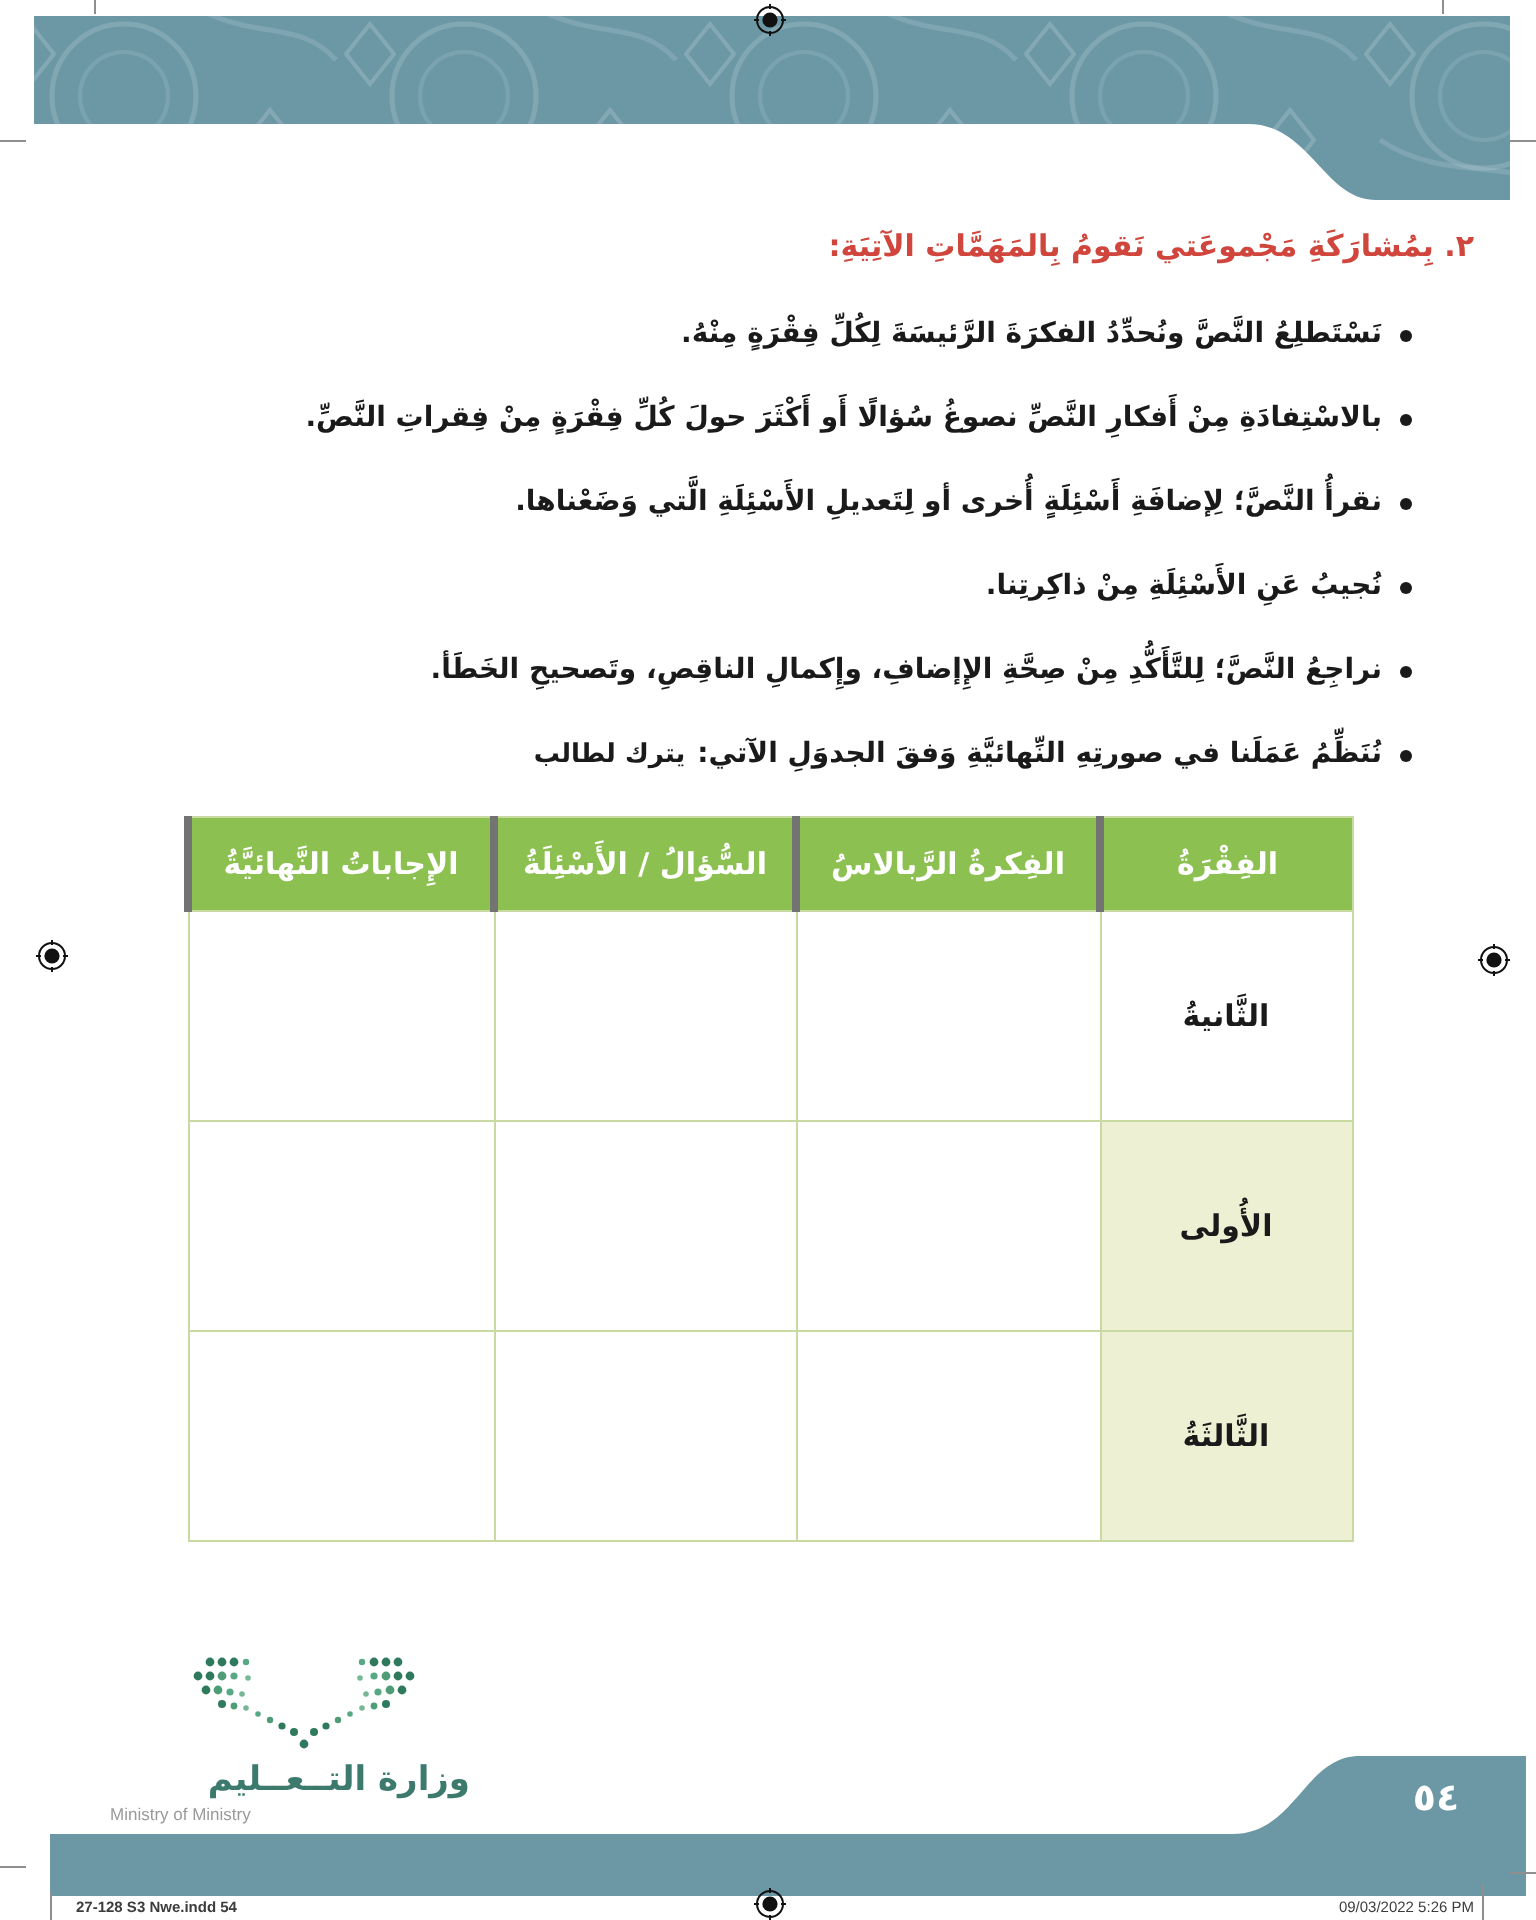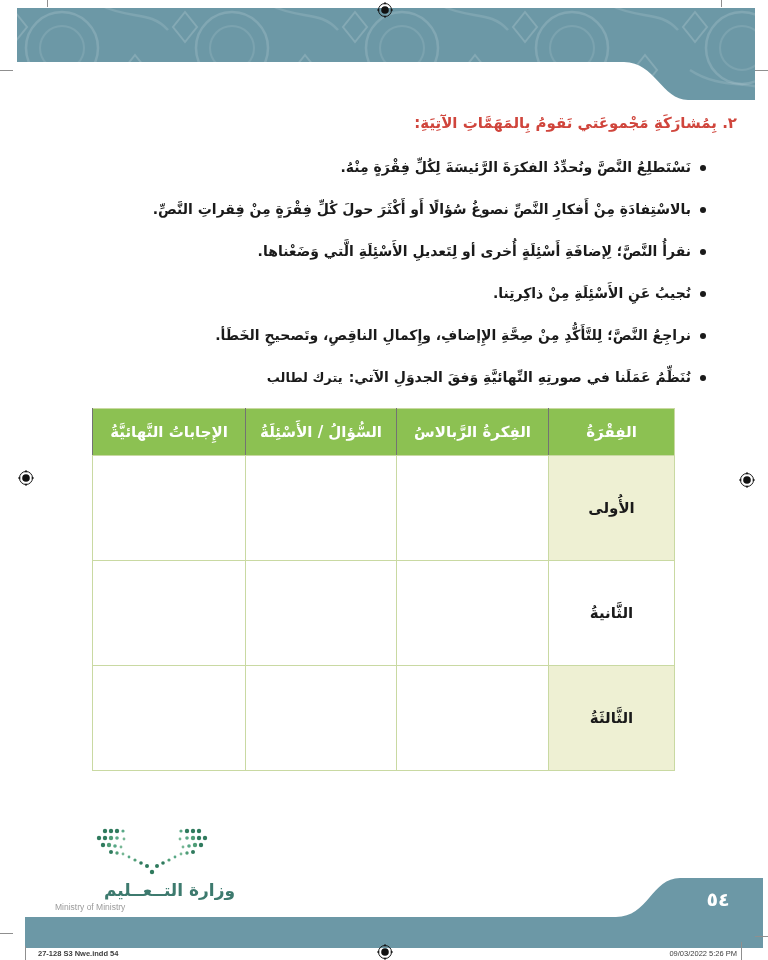--- a/index.html
+++ b/index.html
@@ -14,21 +14,21 @@
   .bullet{display:flex;align-items:flex-start;margin-bottom:19px;direction:rtl;
           font-size:14px;line-height:23px;font-weight:bold;color:#1a1a1a;}
   .bullet .dot{width:6px;height:6px;border-radius:50%;background:#1a1a1a;
                margin-left:9px;margin-top:9px;flex:0 0 6px;}
   .bullet .note{font-size:13px;font-weight:bold;margin-right:6px;white-space:nowrap;}
   
   .work-table{position:absolute;top:408px;left:92px;width:582px;direction:rtl;
               border-collapse:collapse;table-layout:fixed;}
   .work-table td,.work-table th{border:1px solid #c9d9a2;padding:0;}
   .work-table th{background:#8cc152;color:#ffffff;font-size:15px;font-weight:bold;
-                 height:46px;text-align:center;border-left:1px solid #737373;}
+                 height:46px;text-align:center;border-left:4px solid #737373;}
   .work-table td{height:104px;background:#ffffff;text-align:center;vertical-align:middle;
                  font-size:15px;font-weight:bold;color:#1a1a1a;}
   .work-table td.shade{background:#eef0d3;}
   .col-fiqra{width:126px;} .col-idea{width:152px;} .col-q{width:151px;} .col-ans{width:153px;}
   
   .moe{position:absolute;left:55px;top:826px;width:180px;}
   .moe .mark{display:block;margin-left:38px;}
   .moe .ar{font-size:17px;font-weight:bold;color:#3d7a6e;margin-top:2px;letter-spacing:1px;}
   .moe .en{font-size:8.5px;color:#9a9a9a;margin-top:2px;font-family:"Liberation Sans",sans-serif;}
   .moe .yr{font-size:14px;color:#4a4a4a;margin-top:3px;letter-spacing:1.5px;
@@ -101,27 +101,27 @@
         <col class="col-ans">
     </colgroup>
     <tbody>
         <tr>
       <th>الفِقْرَةُ</th>
       <th>الفِكرةُ الرَّبالاسُ</th>
       <th>السُّؤالُ / الأَسْئِلَةُ</th>
       <th>الإِجاباتُ النَّهائيَّةُ</th>
     </tr>
     <tr>
+      <td>الثَّانيةُ</td>
+      <td></td>
+      <td></td>
+      <td></td>
+    </tr>
+    <tr>
       <td class="shade">الأُولى</td>
-      <td></td>
-      <td></td>
-      <td></td>
-    </tr>
-    <tr>
-      <td>الثَّانيةُ</td>
       <td></td>
       <td></td>
       <td></td>
     </tr>
     <tr>
       <td class="shade">الثَّالثَةُ</td>
       <td></td>
       <td></td>
       <td></td>
     </tr>

